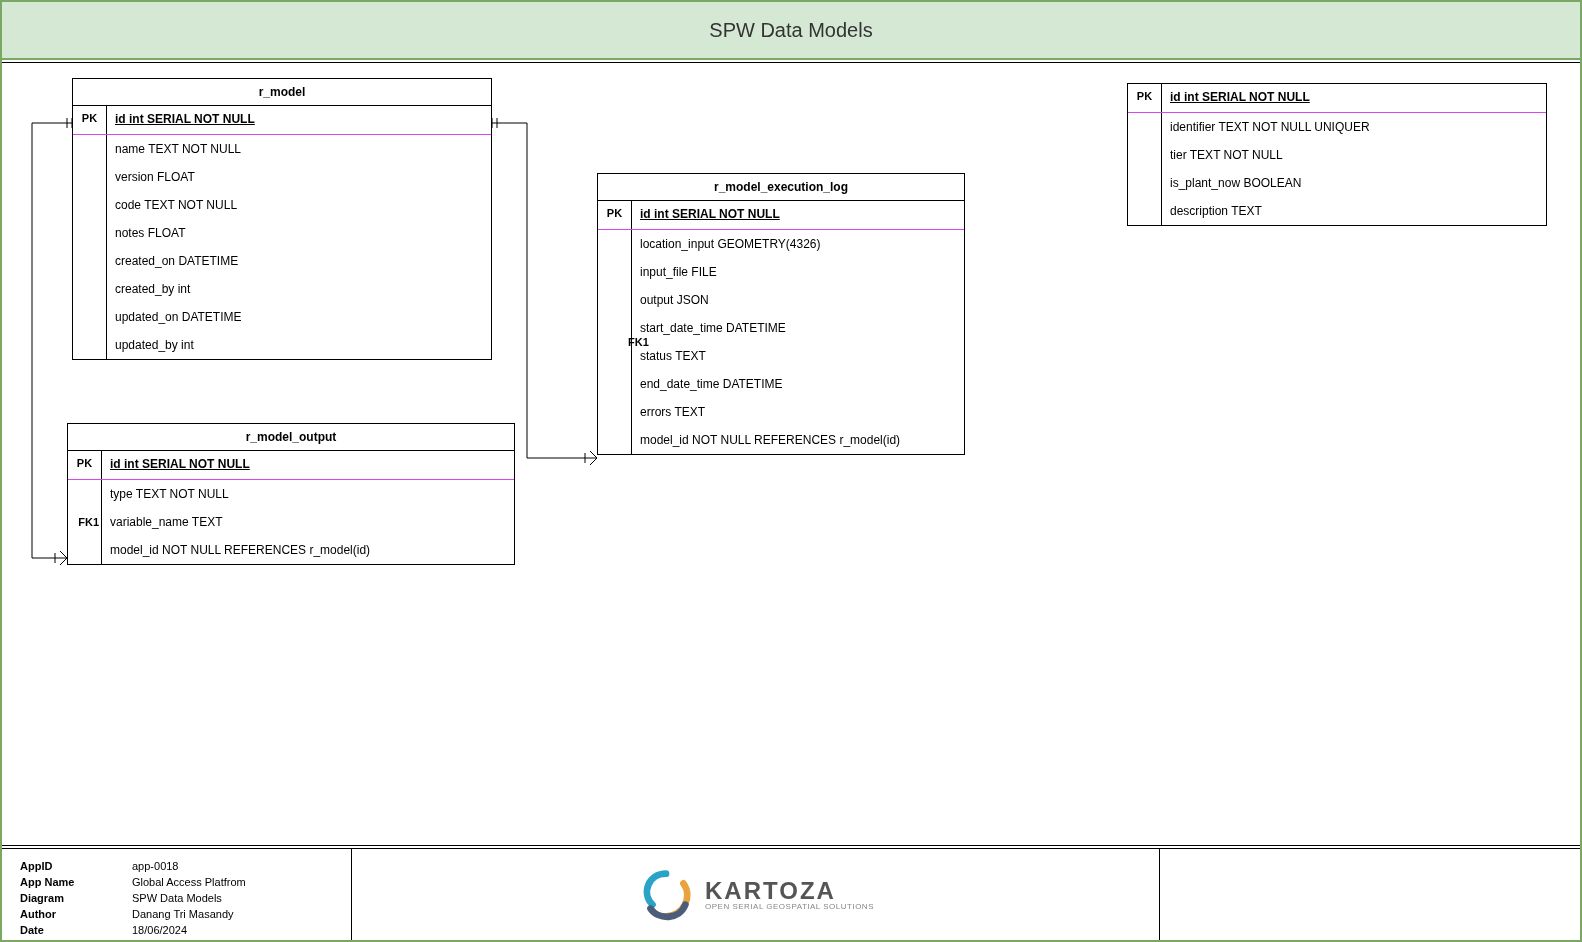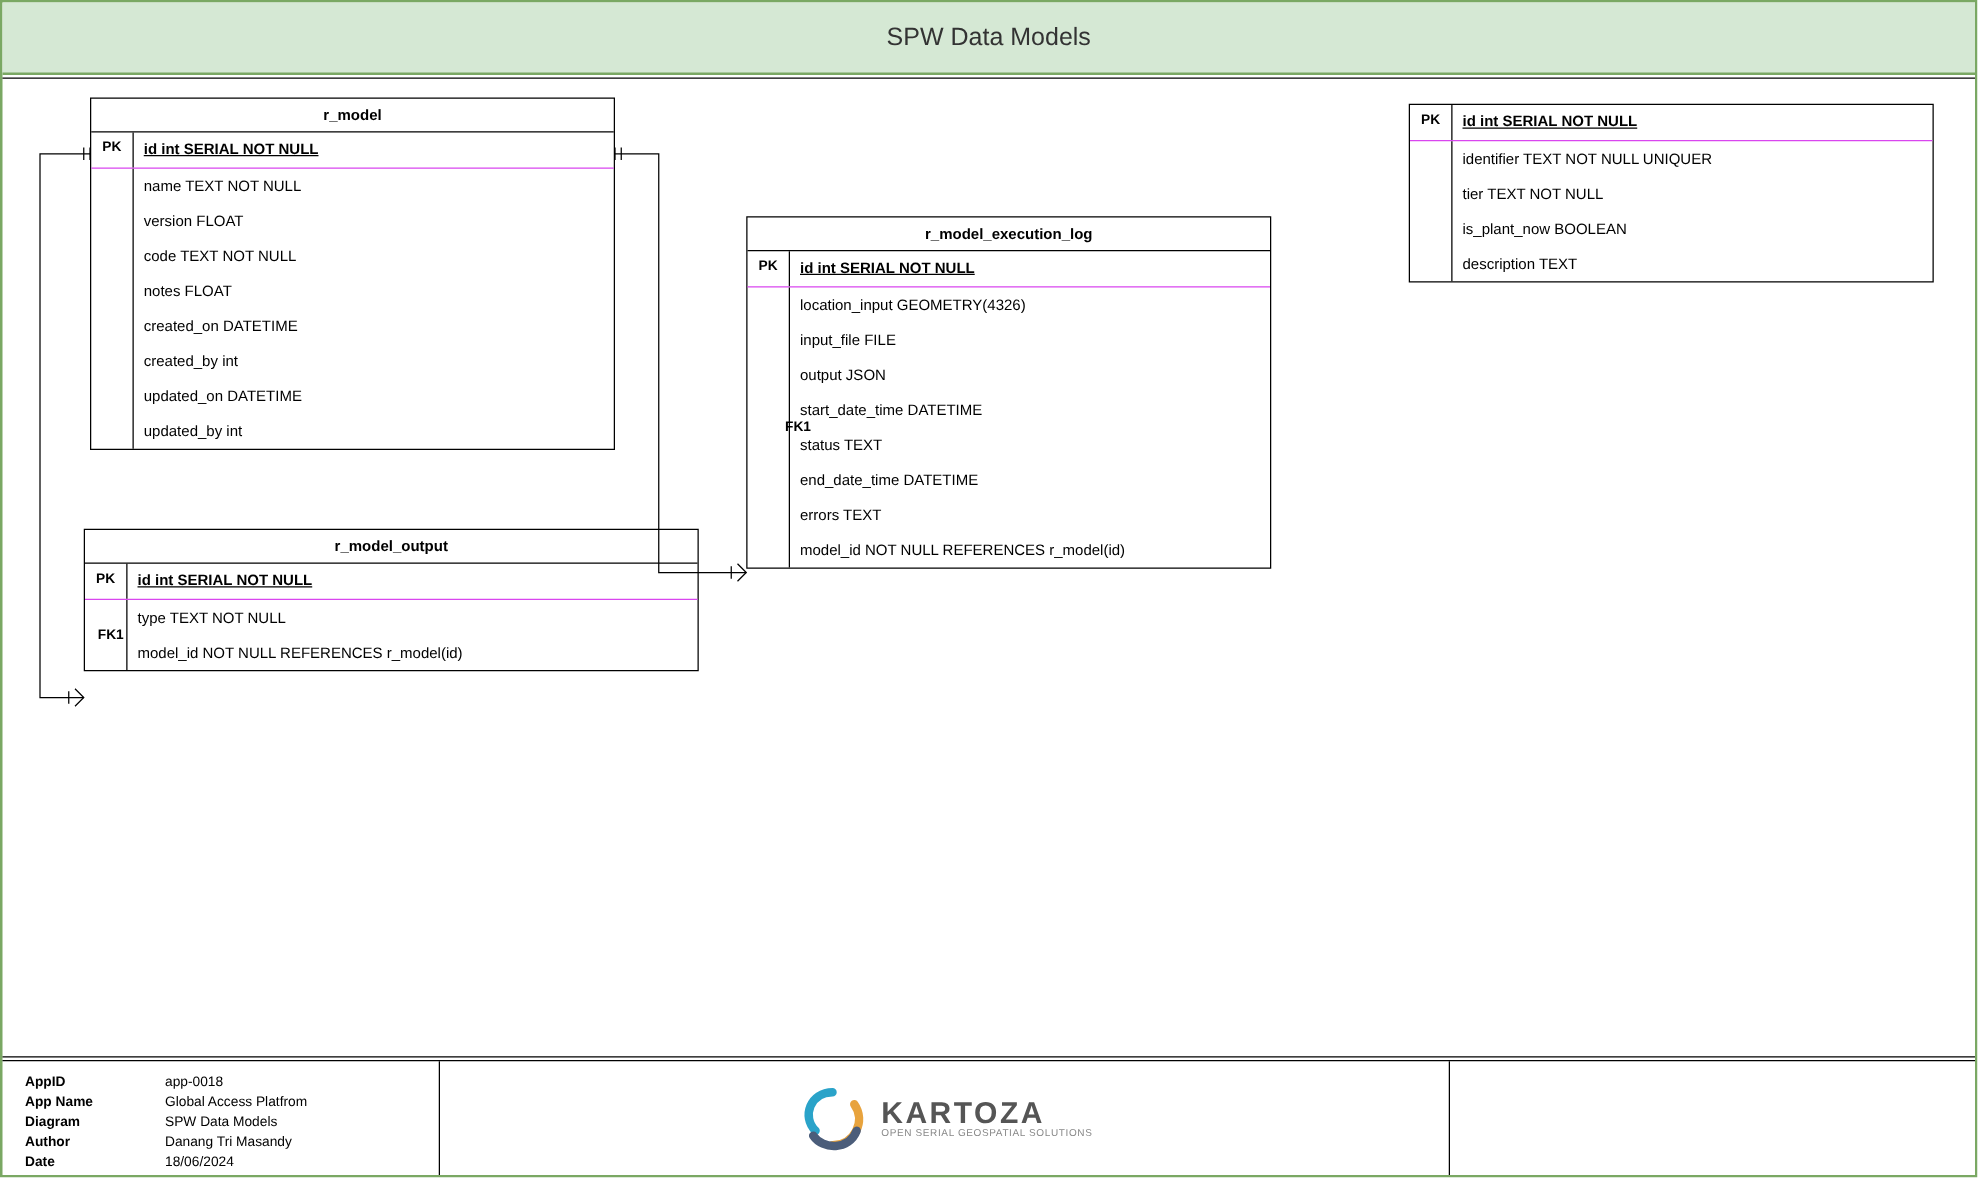--- a/index.html
+++ b/index.html
@@ -176,40 +176,41 @@
           <div class="fcell">code TEXT NOT NULL</div>
           <div class="fcell">notes FLOAT</div>
           <div class="fcell">created_on DATETIME</div>
           <div class="fcell">created_by int</div>
           <div class="fcell">updated_on DATETIME</div>
           <div class="fcell">updated_by int</div>
         </div>
       </div>
     </div>
 
-    <div class="entity" style="left:65px; top:360px; width:492px;">
+    <div class="entity" style="left:65px; top:360px; width:448px;">
       <div class="title">r_model_output</div>
       <div class="row pk-row">
         <div class="key-col">PK</div>
         <div class="field-col">id int SERIAL NOT NULL</div>
       </div>
       <div class="body">
         <div class="key-stack">
           <div class="kcell"></div>
           <div class="kcell"></div>
           <div class="kcell">FK1</div>
         </div>
         <div class="fields">
           <div class="fcell">type TEXT NOT NULL</div>
+          <div class="fcell">variable_name TEXT</div>
           <div class="fcell">model_id NOT NULL REFERENCES r_model(id)</div>
         </div>
       </div>
     </div>
 
-    <div class="entity" style="left:595px; top:110px; width:420px;">
+    <div class="entity" style="left:595px; top:110px; width:368px;">
       <div class="title">r_model_execution_log</div>
       <div class="row pk-row">
         <div class="key-col">PK</div>
         <div class="field-col">id int SERIAL NOT NULL</div>
       </div>
       <div class="body">
         <div class="key-stack">
           <div class="kcell"></div>
           <div class="kcell"></div>
           <div class="kcell"></div>

